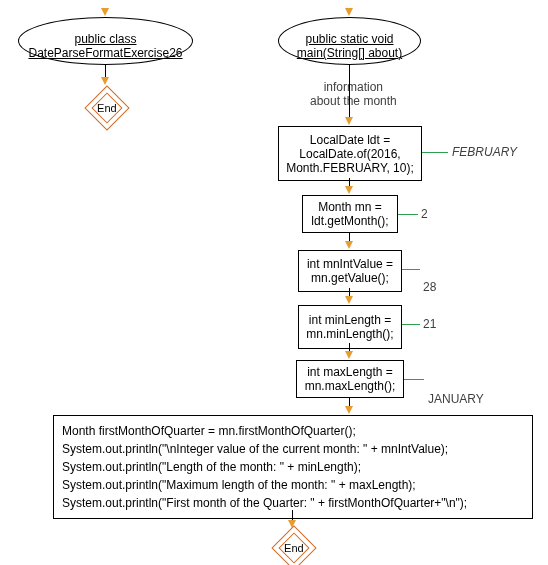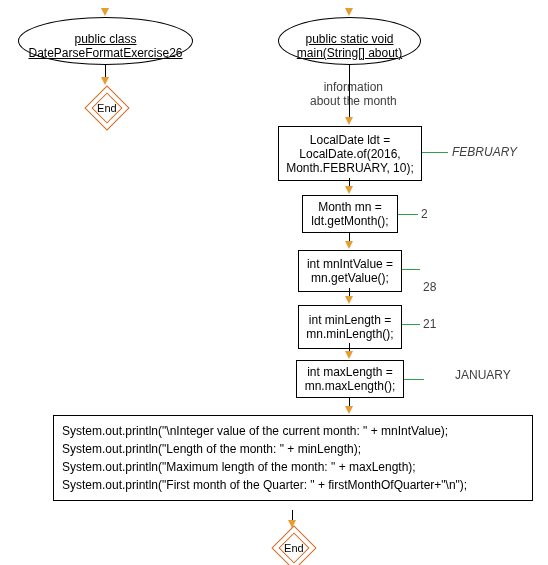--- a/index.html
+++ b/index.html
@@ -165,26 +165,27 @@
 <div class="annotation" style="left:423px; top:317px;">21</div>
 
 <div class="arrow arrow-down" style="left:349px; top:343px; height:10px;"></div>
 <div class="arrow-head" style="left:345px; top:351px;"></div>
 
 <div class="node-box" style="left:296px; top:360px; width:108px; height:38px;">
   <span style="white-space:pre-line;">int maxLength =
 mn.maxLength();</span>
 </div>
 <div class="conn-line" style="left:404px; top:379px; width:20px;"></div>
-<div class="annotation" style="left:428px; top:368px;margin-left:27px;">JANUARY</div>
+<div class="annotation" style="left:428px; top:392px;">JANUARY</div>
 
 <div class="arrow arrow-down" style="left:349px; top:398px; height:10px;"></div>
 <div class="arrow-head" style="left:345px; top:406px;"></div>
 
 <div class="big-box" style="left:53px; top:415px; width:480px;">
+  <div>Month firstMonthOfQuarter = mn.firstMonthOfQuarter();</div>
   <div>System.out.println("\nInteger value of the current month: " + mnIntValue);</div>
   <div>System.out.println("Length of the month: " + minLength);</div>
   <div>System.out.println("Maximum length of the month: " + maxLength);</div>
   <div>System.out.println("First month of the Quarter: " + firstMonthOfQuarter+"\n");</div>
 </div>
 
 <div class="arrow arrow-down" style="left:292px; top:510px; height:12px;"></div>
 <div class="arrow-head" style="left:288px; top:520px;"></div>
 
 <div class="end-box" style="left:278px; top:532px;">

